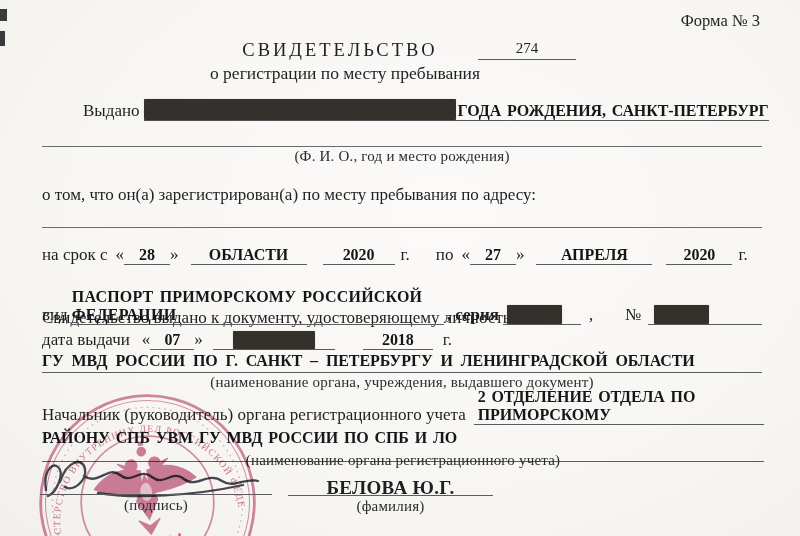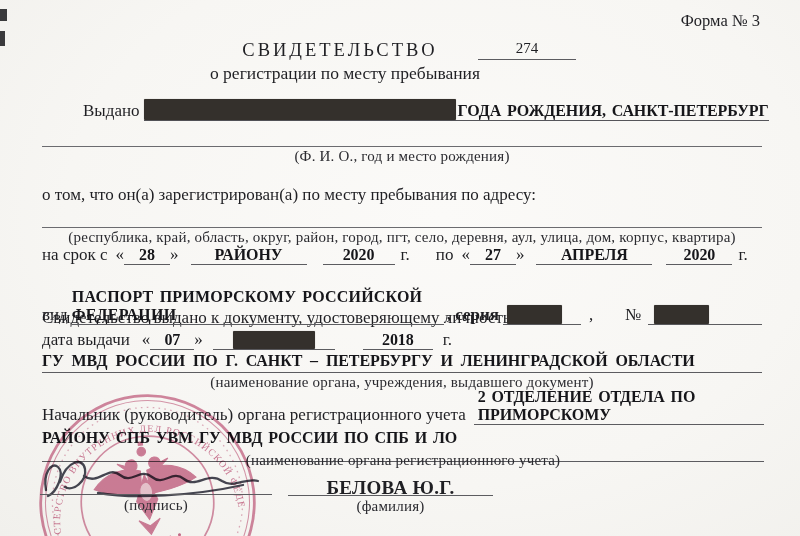--- a/index.html
+++ b/index.html
@@ -44,28 +44,27 @@
     <div class="fill">
       <span class="redact" style="width:312px;height:21px;"></span>
       <span class="boldval" style="margin-left:2px;white-space:nowrap;">ГОДА РОЖДЕНИЯ, САНКТ-ПЕТЕРБУРГ</span>
     </div>
   </div>
   <div class="abs rule" style="left:42px;right:38px;top:146px;"></div>
   <div class="abs caption centercap" style="left:42px;right:38px;top:148px;">(Ф. И. О., год и место рождения)</div>
 
   <div class="abs t17" style="left:42px;top:160px;">о том, что он(а) зарегистрирован(а) по месту пребывания по адресу:</div>
   <div class="abs rule" style="left:42px;right:38px;top:227px;"></div>
-  <div class="abs caption centercap" style="left:42px;right:38px;top:229px;">(республика, край, область, округ, район, город, пгт, село, деревня, аул, улица, дом, корпус, квартира)</div>
 
   <div class="abs row" style="left:42px;top:246px;right:36px;height:19px;">
     <span class="t17" style="white-space:nowrap;">на срок с</span>
     <span class="t17" style="margin-left:8px;">«</span>
     <span class="slot boldval" style="width:46px;">28</span>
     <span class="t17">»</span>
-    <span class="slot boldval" style="width:116px;margin-left:12px;">РАЙОНУ</span>
+    <span class="slot boldval" style="width:116px;margin-left:12px;">ОБЛАСТИ</span>
     <span class="slot boldval" style="width:72px;margin-left:16px;">2020</span>
     <span class="t17" style="margin-left:6px;">г.</span>
     <span class="t17" style="margin-left:26px;">по</span>
     <span class="t17" style="margin-left:8px;">«</span>
     <span class="slot boldval" style="width:46px;">27</span>
     <span class="t17">»</span>
     <span class="slot boldval" style="width:116px;margin-left:12px;">АПРЕЛЯ</span>
     <span class="slot boldval" style="width:66px;margin-left:14px;">2020</span>
     <span class="t17" style="margin-left:6px;">г.</span>
   </div>

